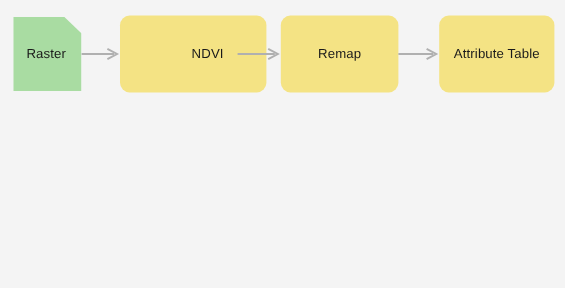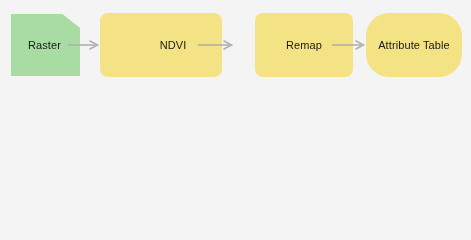--- a/index.html
+++ b/index.html
@@ -66,21 +66,21 @@
   .connector svg {
     display: block;
     overflow: visible;
   }
 </style>
 </head>
 <body>
 
 <div id="flowchart">
 
-  <div class="data-node" style="left:11px; top:14px; width:69px; height:62px;">
+  <div class="data-node" style="left:11px; top:14px; width:57px; height:62px;">
     <span class="node-label">Raster</span>
   </div>
 
   <div class="connector" style="left:68px; width:32px;">
     <svg width="32" height="14" viewBox="0 0 32 14">
       <line x1="0" y1="7" x2="27" y2="7" stroke="#b0b0b0" stroke-width="1.6"></line>
       <path d="M 21.5 2.8 L 29.5 7 L 21.5 11.2" fill="none" stroke="#b0b0b0" stroke-width="1.6" stroke-linecap="butt" stroke-linejoin="miter"></path>
     </svg>
   </div>
 
@@ -88,28 +88,28 @@
     <span class="node-label">NDVI</span>
   </div>
 
   <div class="connector" style="left:198px; width:36px;">
     <svg width="36" height="14" viewBox="0 0 36 14">
       <line x1="0" y1="7" x2="31" y2="7" stroke="#b0b0b0" stroke-width="1.6"></line>
       <path d="M 25.5 2.8 L 33.5 7 L 25.5 11.2" fill="none" stroke="#b0b0b0" stroke-width="1.6" stroke-linecap="butt" stroke-linejoin="miter"></path>
     </svg>
   </div>
 
-  <div class="process-node" style="left:234px; width:98px;margin-left:21px;">
+  <div class="process-node" style="left:234px; width:98px;">
     <span class="node-label">Remap</span>
   </div>
 
   <div class="connector" style="left:332px; width:34px;">
     <svg width="34" height="14" viewBox="0 0 34 14">
       <line x1="0" y1="7" x2="29" y2="7" stroke="#b0b0b0" stroke-width="1.6"></line>
       <path d="M 23.5 2.8 L 31.5 7 L 23.5 11.2" fill="none" stroke="#b0b0b0" stroke-width="1.6" stroke-linecap="butt" stroke-linejoin="miter"></path>
     </svg>
   </div>
 
-  <div class="process-node" style="left:366px; width:96px;border-radius:23px;">
+  <div class="process-node" style="left:366px; width:96px;">
     <span class="node-label">Attribute Table</span>
   </div>
 
 </div>
 
 </body></html>

